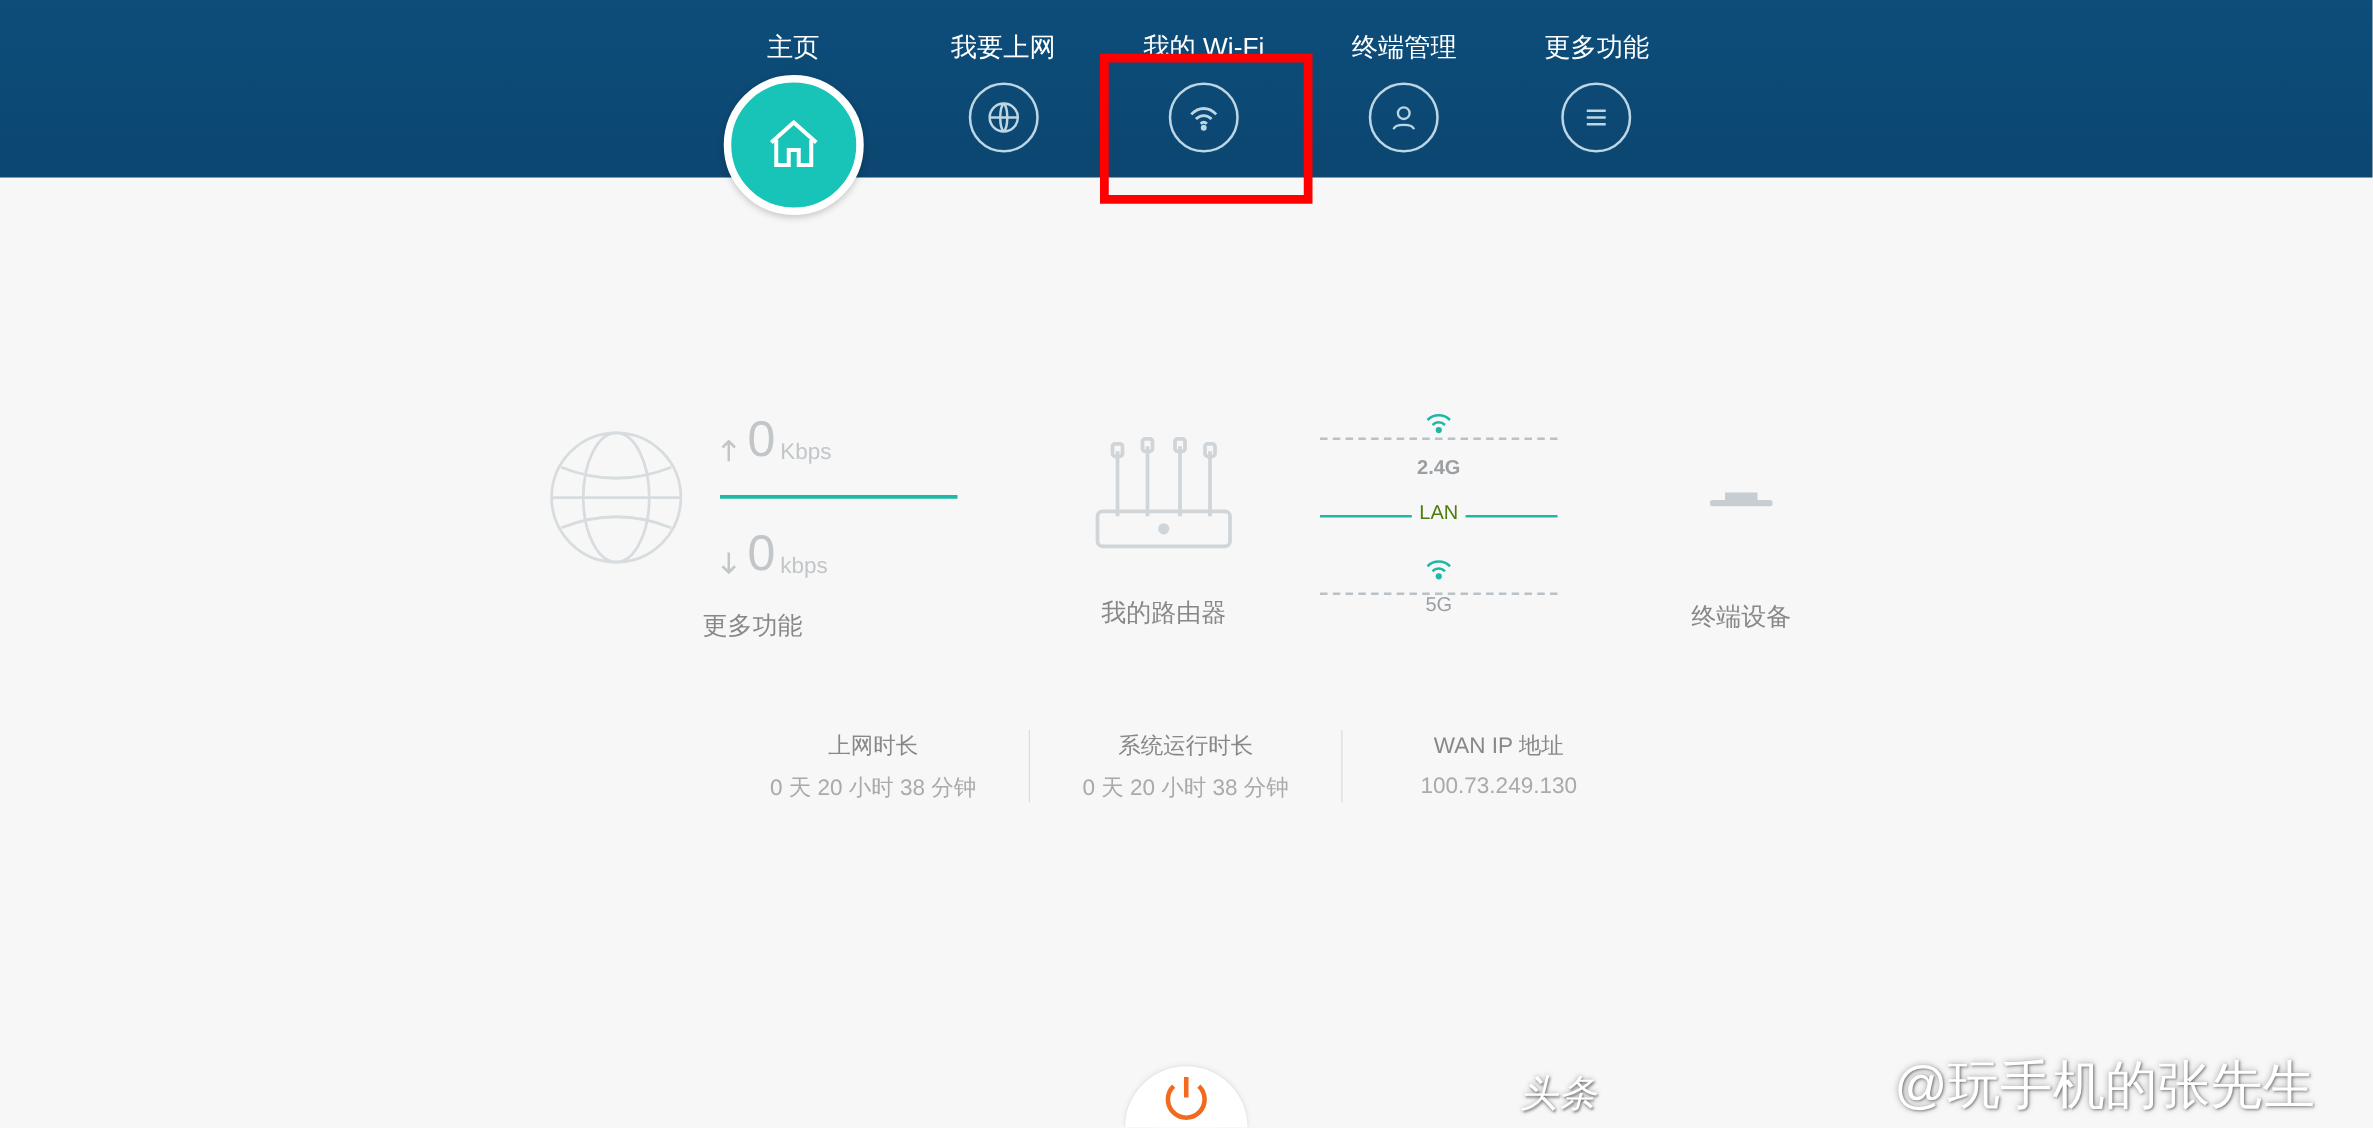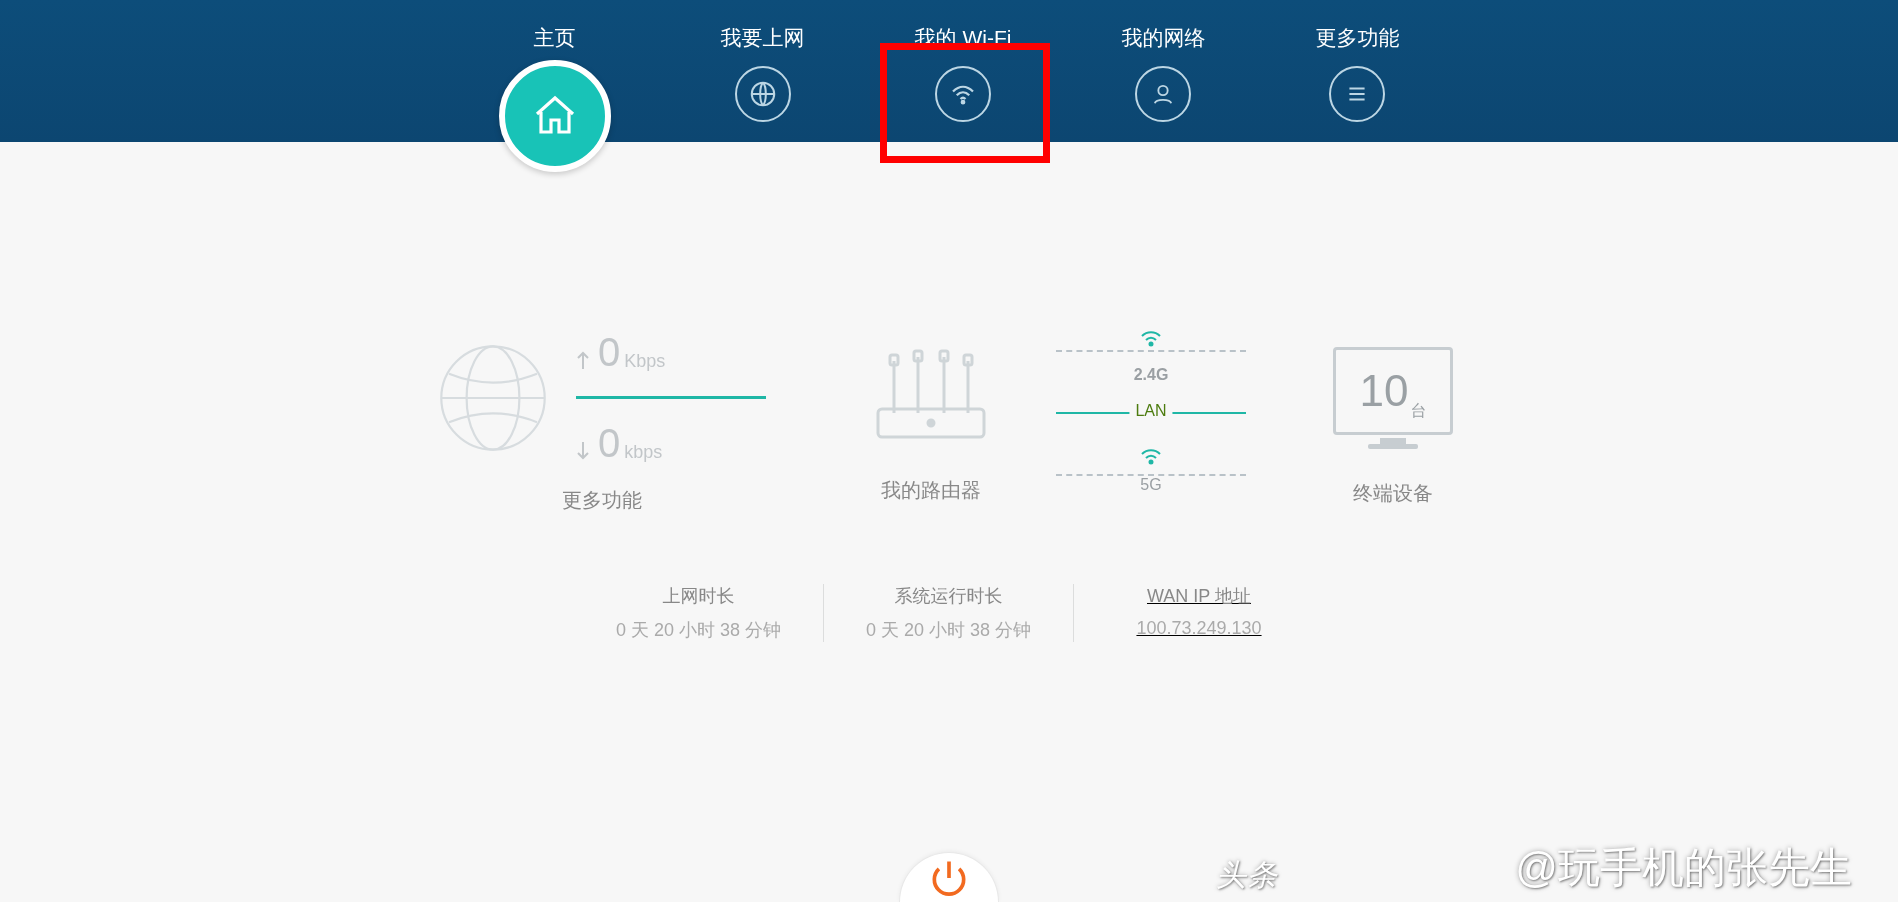--- a/index.html
+++ b/index.html
@@ -17,21 +17,21 @@
     height: 142px;
     display: flex;
     justify-content: center;
     align-items: flex-start;
     padding-top: 24px;
     position: relative;
   }
   .nav {
     display: flex;
     align-items: flex-start;
-    gap: 110px;
+    gap: 70px;
   }
   .nav-item {
     display: flex;
     flex-direction: column;
     align-items: center;
     color: #fff;
     cursor: pointer;
     position: relative;
   }
   .nav-label {
@@ -126,21 +126,21 @@
   .stats-row{
     display:flex;
     margin-top:30px;
   }
   .stat{
     width:250px;
     text-align:center;
     padding:0 20px;
     border-right:1px solid #dcdddd;
   }
-  .stat:last-child{border-right:none;text-decoration:underline;}
+  .stat:last-child{border-right:none;}
   .stat-label{font-size:18px;color:#888;margin-bottom:10px;font-weight:500;}
   .stat-value{font-size:18px;color:#aaa;}
 
   .power-btn{
     position:absolute;
     bottom:0; left:50%; transform:translateX(-50%);
     width:100px;height:50px;
     background:#fff;border:1px solid #e8e8e8;border-bottom:none;
     border-radius:50px 50px 0 0;
     display:flex;align-items:flex-end;justify-content:center;
@@ -192,21 +192,21 @@
           <path d="M4 10c5-5 11-5 16 0"></path>
             <path d="M7 13c3-3 7-3 10 0"></path>
             <path d="M10 16c1.2-1.2 2.8-1.2 4 0"></path>
             <circle cx="12" cy="18.5" r="1" fill="currentColor"></circle>
         </svg>
       </div>
       <div class="red-highlight" style="left:-35px;"></div>
     </div>
 
     <div class="nav-item">
-      <span class="nav-label">我的网络</span>
+      <span class="nav-label">终端管理</span>
       <div class="nav-icon-outline">
         <svg width="28" height="28" viewBox="0 0 24 24" fill="none" stroke="currentColor" stroke-width="1.6">
           <circle cx="12" cy="9" r="4"></circle>
             <path d="M5 20c1-4 13-4 14 0"></path>
         </svg>
       </div>
     </div>
 
     <div class="nav-item">
       <span class="nav-label">更多功能</span>
@@ -300,24 +300,20 @@
           </svg>
       </span>
       <div class="hline bot"></div>
       <div class="badge bot">5G</div>
     </div>
 
     <div style="width:80px"></div>
 
     <div class="block">
       <div class="monitor" style="flex-direction:column;">
-        <div class="monitor-body">
-          <span class="monitor-num">10</span>
-          <span class="monitor-unit">台</span>
-        </div>
         <div class="monitor-stand"></div>
         <div class="monitor-base"></div>
       </div>
       <div class="block-title">终端设备</div>
     </div>
   </div>
 
   <div class="stats-row">
     <div class="stat">
       <div class="stat-label">上网时长</div>

